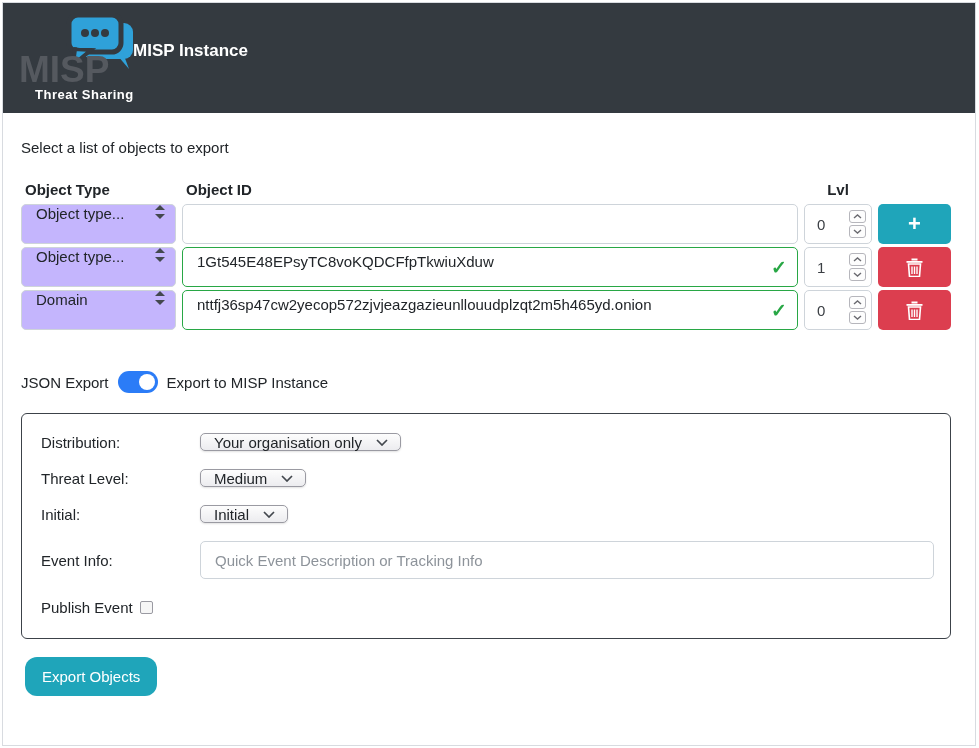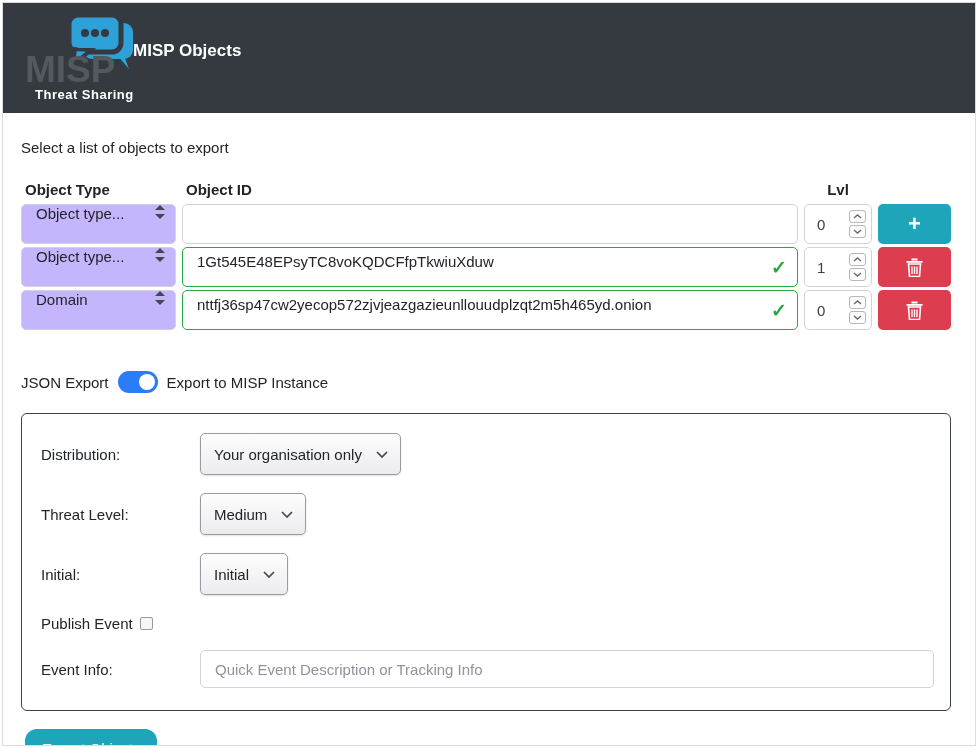--- a/index.html
+++ b/index.html
@@ -8,21 +8,21 @@
     position: absolute; left: 2px; top: 2px; width: 974px; height: 744px;
     border: 1px solid #d8dbe0; background: #fff; overflow: hidden;
   }
   
   .hdr {
     height: 110px; background: #343a40; position: relative;
   }
   .logo { position: absolute; left: 14px; top: 6px; width: 120px; height: 100px; }
   .logo-bubbles { position: absolute; left: 44px; top: 4px; }
   .logo-name {
-    position: absolute; left: 8px; top: 42px; font-size: 37px; font-weight: bold;
+    position: absolute; left: 2px; top: 42px; font-size: 37px; font-weight: bold;
     color: #55595f; letter-spacing: 0px; line-height: 1;
   }
   .logo-tag {
     position: absolute; left: 18px; top: 78px; font-size: 13px; font-weight: bold;
     color: #ffffff; letter-spacing: 0.5px; white-space: nowrap;
   }
   .hdr-title {
     position: absolute; left: 130px; top: 38px; color: #ffffff;
     font-size: 17px; font-weight: bold;
   }
@@ -85,21 +85,21 @@
   }
   
   .opt-box {
     margin-top: 20px; border: 1px solid #3c4249; border-radius: 6px;
     padding: 19px 16px 22px 19px;
   }
   .opt-row { display: flex; align-items: center; margin-bottom: 18px; }
   .opt-row:last-child { margin-bottom: 0; }
   .opt-label { width: 159px; flex: 0 0 auto; font-size: 15px; }
   .native-select {
-    height: 42px; border: 1px solid #9a9aa2; border-radius: 5px;
+    height: 18px; border: 1px solid #9a9aa2; border-radius: 5px;
     background: linear-gradient(#fdfdfd, #ececef);
     box-shadow: 0 1px 2px rgba(0,0,0,.12);
     display: flex; align-items: center; padding: 0 12px 0 13px; font-size: 15px;
     cursor: pointer;
   }
   .native-select .nsel-label { margin-right: 14px; white-space: nowrap; }
   .evt-input {
     flex: 1; height: 38px; border: 1px solid #ced4da; border-radius: 5px;
     padding: 0 14px; font-size: 15px; font-family: "Liberation Sans", sans-serif;
     color: #212529; outline: none;
@@ -132,21 +132,21 @@
         <rect x="8" y="2" width="52" height="37" rx="9" fill="#2fa1d9" stroke="#343a40" stroke-width="5"></rect>
         <polygon points="14,36 12,52 30,37" fill="#2fa1d9" stroke="#343a40" stroke-width="4"></polygon>
         <rect x="12" y="6" width="44" height="29" rx="7" fill="#2fa1d9"></rect>
         <circle cx="24" cy="20" r="4" fill="#343a40"></circle>
         <circle cx="34" cy="20" r="4" fill="#343a40"></circle>
         <circle cx="44" cy="20" r="4" fill="#343a40"></circle>
       </svg>
       <div class="logo-name">MISP</div>
       <div class="logo-tag">Threat Sharing</div>
     </div>
-    <div class="hdr-title">MISP Objects</div>
+    <div class="hdr-title">MISP Instance</div>
   </div>
 
   <div class="main">
 
     <p class="intro">Select a list of objects to export</p>
 
     <div class="obj-grid">
       <div class="col-head">Object Type</div>
       <div class="col-head">Object ID</div>
       <div class="col-head lvl">Lvl</div>
@@ -295,28 +295,28 @@
       <div class="opt-row">
         <span class="opt-label">Initial:</span>
         <div class="native-select">
           <span class="nsel-label">Initial</span>
           <svg width="12" height="7" viewBox="0 0 12 7">
               <polyline points="1,1 6,6 11,1" fill="none" stroke="#43484e" stroke-width="1.7"></polyline>
             </svg>
         </div>
       </div>
 
+      <div class="opt-row">
+        <span class="opt-label">Event Info:</span>
+        <input class="evt-input" type="text" placeholder="Quick Event Description or Tracking Info" style="">
+      </div>
+
       <div class="opt-row pub-row">
         <span>Publish Event</span>
         <span class="pub-check"></span>
       </div>
 
-      <div class="opt-row">
-        <span class="opt-label">Event Info:</span>
-        <input class="evt-input" type="text" placeholder="Quick Event Description or Tracking Info" style="">
-      </div>
-
     </div>
 
     <button class="export-btn">Export Objects</button>
 
   </div>
 </div>
 
 </body></html>

